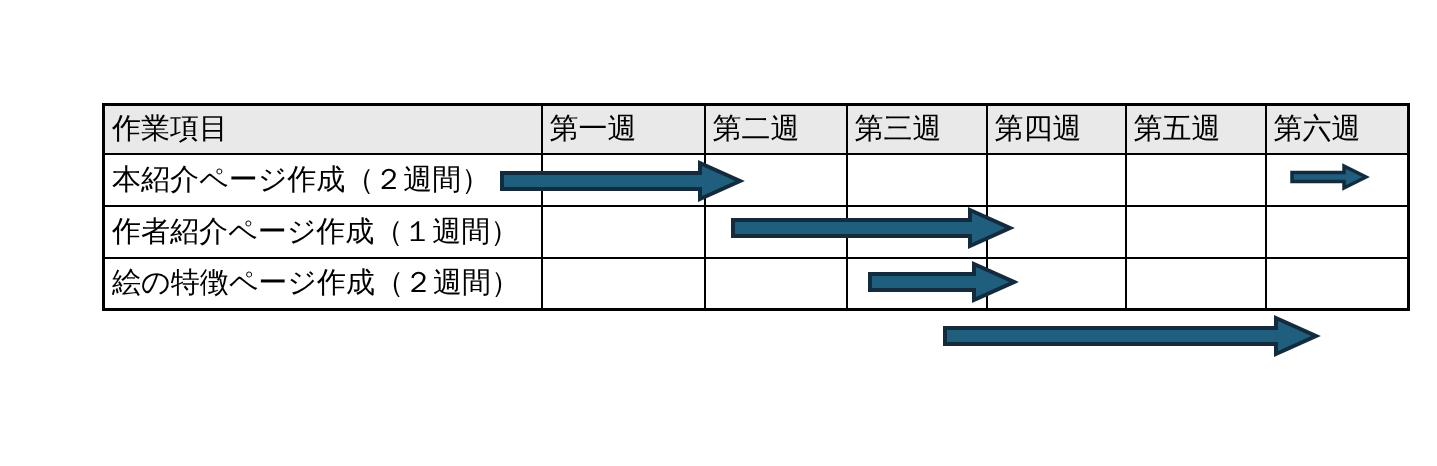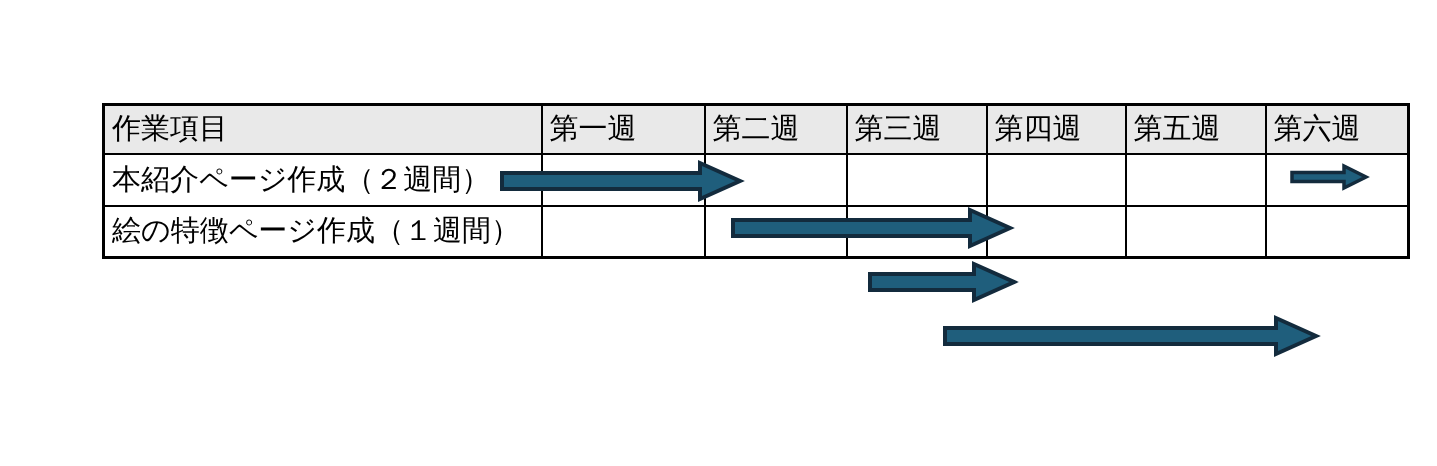--- a/index.html
+++ b/index.html
@@ -86,21 +86,30 @@
     <tr class="task-row">
       <td>本紹介ページ作成（２週間）</td>
       <td class="week-cell"></td>
       <td class="week-cell"></td>
       <td class="week-cell"></td>
       <td class="week-cell"></td>
       <td class="week-cell"></td>
       <td class="week-cell"></td>
     </tr>
     <tr class="task-row">
-      <td>絵の特徴ページ作成（１週間）</td>
+      <td>作者紹介ページ作成（１週間）</td>
+      <td class="week-cell"></td>
+      <td class="week-cell"></td>
+      <td class="week-cell"></td>
+      <td class="week-cell"></td>
+      <td class="week-cell"></td>
+      <td class="week-cell"></td>
+    </tr>
+    <tr class="task-row">
+      <td>絵の特徴ページ作成（２週間）</td>
       <td class="week-cell"></td>
       <td class="week-cell"></td>
       <td class="week-cell"></td>
       <td class="week-cell"></td>
       <td class="week-cell"></td>
       <td class="week-cell"></td>
     </tr>
   </tbody>
     </table>
 

